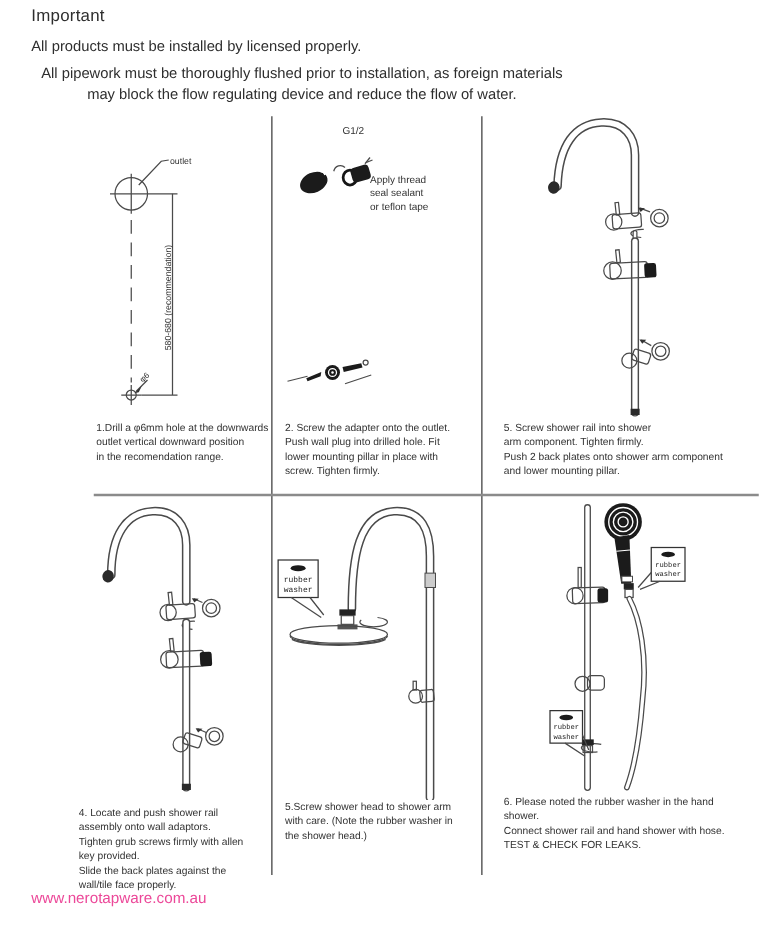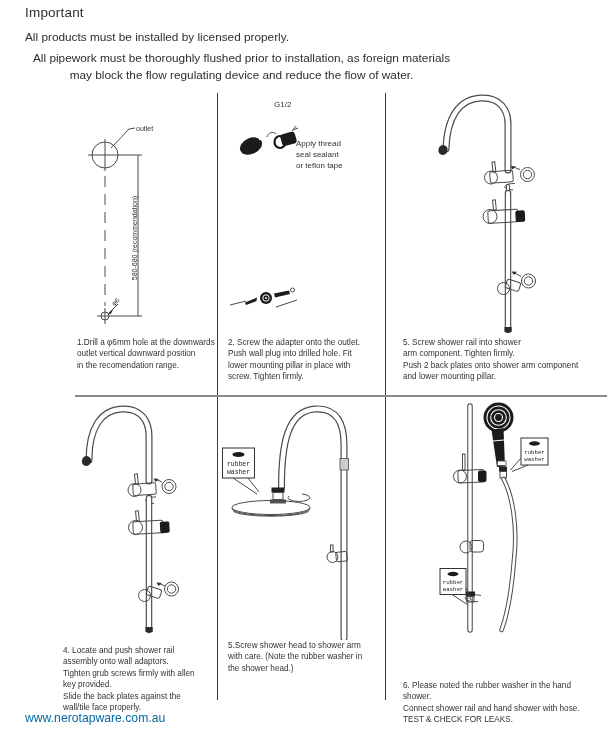--- a/index.html
+++ b/index.html
@@ -4,21 +4,21 @@
 <style>
   html,body{margin:0;padding:0;}
   body{
     width:609px;height:745px;background:#ffffff;position:relative;overflow:hidden;
     font-family:"Liberation Sans", sans-serif;color:#2e2e2e;
   }
   .abs{position:absolute;}
   .title{font-size:13.5px;font-weight:normal;letter-spacing:0.2px;}
   .para{font-size:11.8px;line-height:16.5px;white-space:pre-line;}
   .caption{font-size:8.2px;line-height:11.4px;white-space:pre-line;color:#333;}
-  .footer{font-size:12.2px;color:#0369a1;}
+  .footer{font-size:12.2px;color:#ec4899;}
   .vline{width:1.3px;background:#3c3c3c;}
   .hline{height:2.4px;background:#8b8b8b;}
   .note{font-size:8px;line-height:10.8px;white-space:pre-line;color:#333;}
   svg text{font-family:"Liberation Sans", sans-serif;fill:#333;}
   svg .callout-txt{font-family:"Liberation Mono", monospace;fill:#222;}
   svg .ln{stroke:#4a4a4a;fill:none;stroke-width:1;}
   svg .pipe-o{stroke:#4a4a4a;fill:none;stroke-linecap:round;}
   svg .pipe-i{stroke:#ffffff;fill:none;stroke-linecap:round;}
   svg .dark{fill:#1b1b1b;stroke:none;}
   svg .white-box{fill:#ffffff;stroke:#333;stroke-width:1;}
@@ -219,18 +219,18 @@
     <path d="M521,458 L510.5,470 M528,465 L512,471.5" class="ln"></path>
   </g>
   <g>
     <rect x="440" y="568.5" width="26" height="26" class="white-box"></rect>
     <ellipse cx="453" cy="574" rx="5.5" ry="2.2" class="dark"></ellipse>
     <text x="453" y="583.5" font-size="5.7" text-anchor="middle" class="callout-txt">rubber</text>
     <text x="453" y="591" font-size="5.7" text-anchor="middle" class="callout-txt">washer</text>
     <path d="M452,594.5 L468,605 M466,588 L471,600" class="ln"></path>
   </g>
 </svg>
-<div class="abs caption" style="left:403px;top:636px;width:202px;margin-top:44px;">6. Please noted the rubber washer in the hand
+<div class="abs caption" style="left:403px;top:636px;width:202px;">6. Please noted the rubber washer in the hand
 shower.
 Connect shower rail and hand shower with hose.
 TEST &amp; CHECK FOR LEAKS.</div>
 
 <div class="abs footer" style="left:25px;top:711px;">www.nerotapware.com.au</div>
 
 </body></html>

